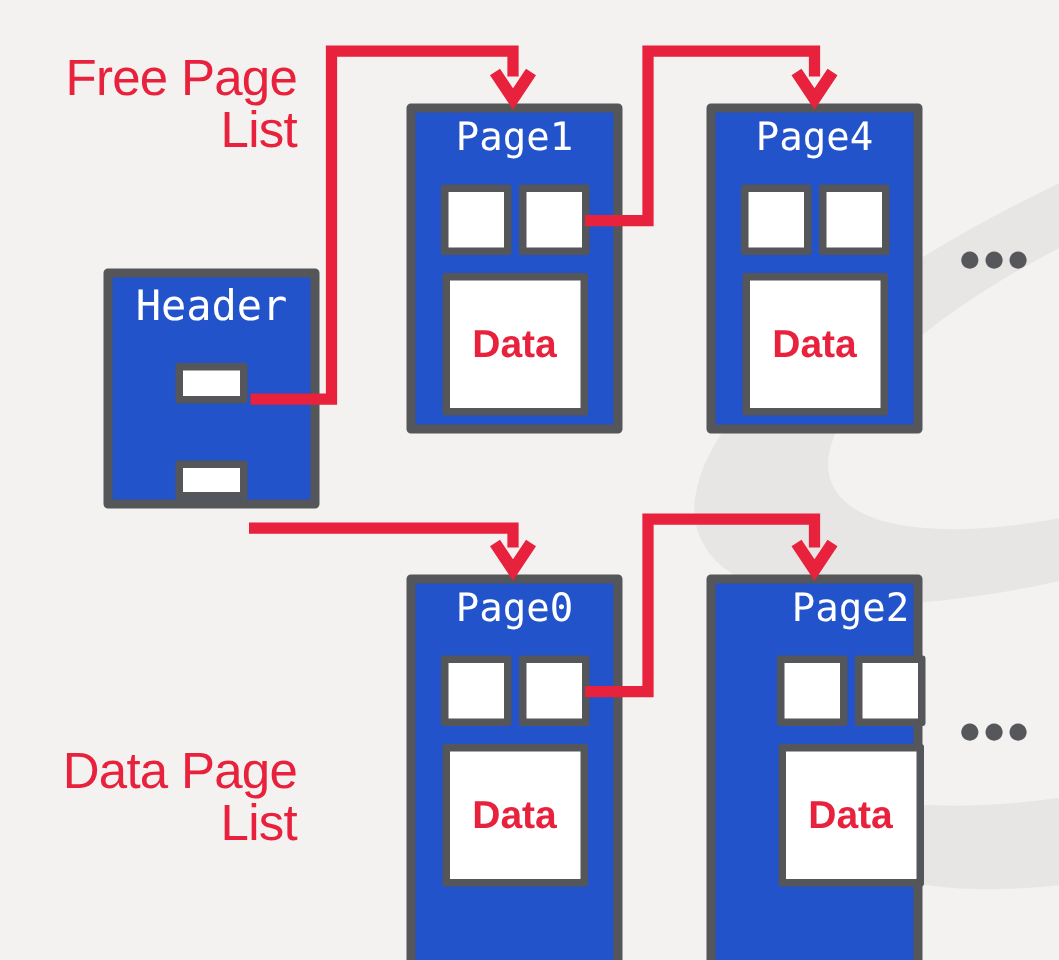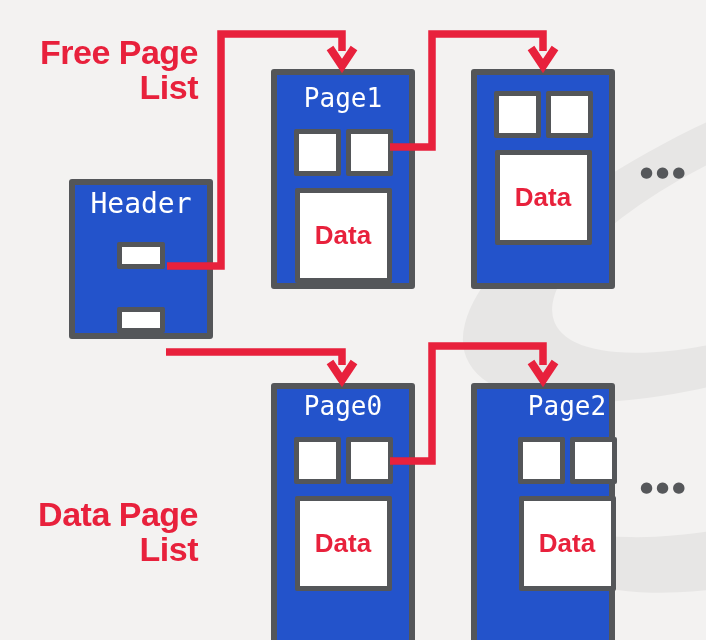--- a/index.html
+++ b/index.html
@@ -23,35 +23,35 @@
   .header-node{left:69px;top:179px;width:144px;height:160px;}
   .header-node .node-title{font-size:28px;line-height:32px;margin-top:3px;}
   .hdr-sq{width:48px;height:48px;background:var(--white);border:5px solid var(--border);
           border-radius:2px;box-sizing:border-box;}
   .hdr-sq.first{margin-top:22px;}
   .hdr-sq.second{margin-top:38px;}
 
   .page-node{width:144px;height:220px;}
   .page-node.tall{height:286px;}
   .page-node .node-title{font-size:26px;line-height:30px;margin-top:2px;}
-  #page1{left:271px;top:69px;justify-content:flex-end;}
+  #page1{left:271px;top:69px;}
   #page4{left:471px;top:69px;}
   #page0{left:271px;top:383px;}
   #page2{left:471px;top:383px;padding-left:48px;}
   .ptr-row{display:flex;gap:5px;margin-top:16px;}
   .ptr-cell{width:47px;height:47px;background:var(--white);border:5px solid var(--border);
             border-radius:2px;box-sizing:border-box;}
   .data-box{width:97px;height:95px;margin-top:12px;background:var(--white);
             border:5px solid var(--border);border-radius:2px;box-sizing:border-box;
             display:flex;align-items:center;justify-content:center;}
   .data-text{color:var(--accent);font-family:Liberation Sans, sans-serif;
              font-weight:bold;font-size:26px;}
 
   .list-label{position:absolute;z-index:3;left:0;width:198px;text-align:right;
-              color:var(--accent);font-weight:bold;font-size:34px;line-height:35px;
+              color:var(--accent);font-weight:normal;font-size:34px;line-height:35px;
               letter-spacing:-0.5px;}
   .free-label{top:35px;}
   .data-label{top:497px;}
 
   .dots{position:absolute;z-index:2;color:var(--dots);font-family:"DejaVu Sans",sans-serif;
         font-size:15px;line-height:12px;letter-spacing:3px;white-space:nowrap;}
   .dots-top{left:640px;top:166px;}
   .dots-bottom{left:640px;top:481px;}
 </style>
 </head>
@@ -92,20 +92,21 @@
     <div class="ptr-row">
       <div class="ptr-cell"></div>
       <div class="ptr-cell"></div>
     </div>
     <div class="data-box">
       <span class="data-text">Data</span>
     </div>
   </div>
 
   <div class="node page-node" id="page4">
+    <div class="node-title">Page4</div>
     <div class="ptr-row">
       <div class="ptr-cell"></div>
       <div class="ptr-cell"></div>
     </div>
     <div class="data-box">
       <span class="data-text">Data</span>
     </div>
   </div>
 
   <div class="node page-node tall" id="page0">

